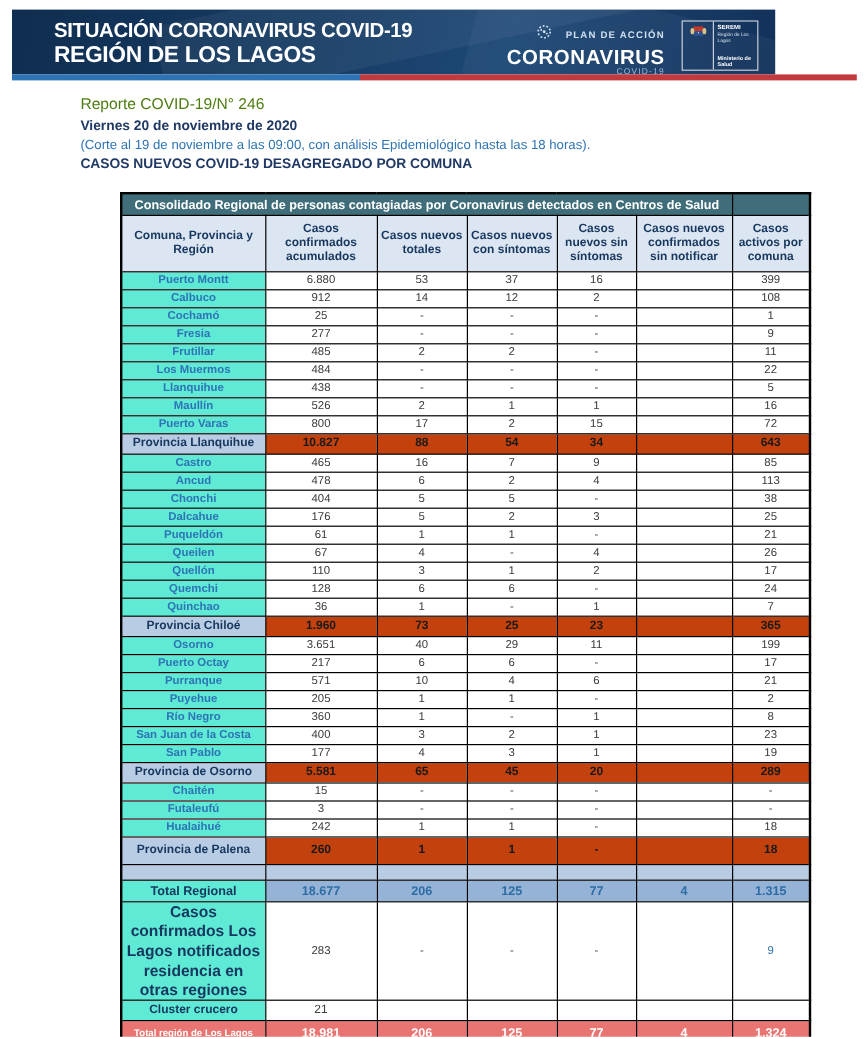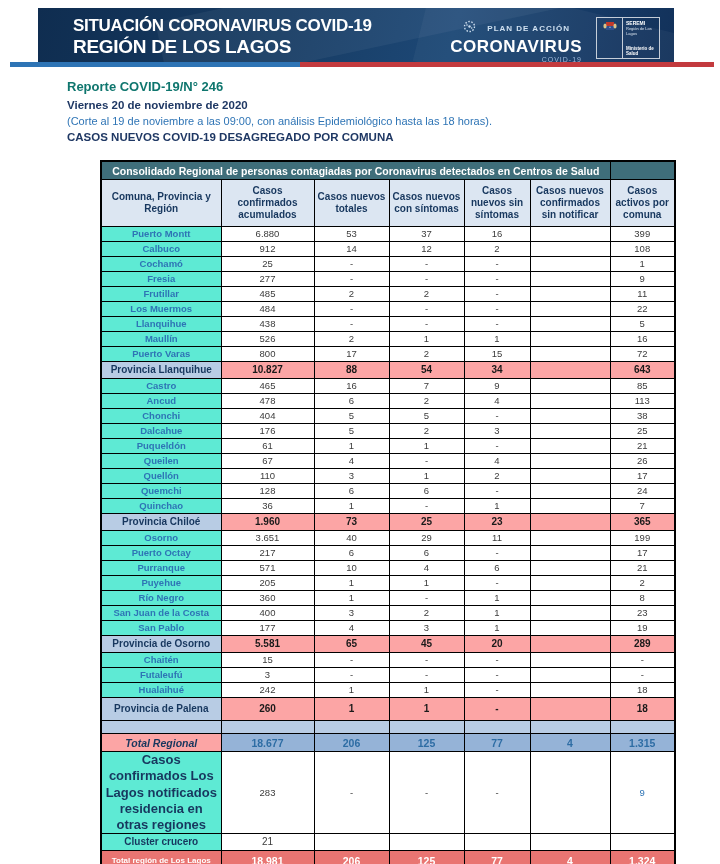--- a/index.html
+++ b/index.html
@@ -3,73 +3,73 @@
 <meta charset="utf-8">
 <style>
   html,body{margin:0;padding:0;}
   body{
     width:720px;height:864px;position:relative;background:#fff;
     font-family:"Liberation Sans","DejaVu Sans",sans-serif;overflow:hidden;
   }
   
   .banner{position:absolute;left:10px;top:8px;width:636px;height:54px;
     background:linear-gradient(105deg,#0f2d50 0%,#163a61 35%,#1d4876 65%,#12315a 100%);
-    overflow:hidden;margin-left:28px;}
+    overflow:hidden;}
   .banner::before{content:"";position:absolute;left:120px;top:-30px;width:420px;height:70px;
     background:rgba(255,255,255,0.05);transform:rotate(-12deg);}
   .banner::after{content:"";position:absolute;left:380px;top:10px;width:380px;height:90px;
     background:rgba(255,255,255,0.04);transform:rotate(14deg);}
   .banner-title{position:absolute;left:35px;top:7px;color:#fff;letter-spacing:-0.3px;z-index:2;}
   .banner-title .l1{font-size:17px;font-weight:bold;line-height:21px;}
   .banner-title .l2{font-size:19px;font-weight:bold;line-height:22px;}
   .plan-block{position:absolute;right:92px;top:11px;text-align:right;color:#fff;z-index:2;}
-  .plan-top{display:flex;align-items:center;justify-content:center;gap:10px;}
+  .plan-top{display:flex;align-items:center;justify-content:flex-end;gap:10px;}
   .plan-label{font-size:8px;letter-spacing:1px;color:#cfe0f0;font-weight:bold;}
   .plan-brand{font-size:17px;font-weight:bold;letter-spacing:0.5px;line-height:18px;}
   .plan-sub{font-size:7px;color:#9fb8d8;letter-spacing:1px;}
   .logo-box{position:absolute;right:14px;top:9px;width:62px;height:40px;
     border:1px solid rgba(255,255,255,0.75);display:flex;z-index:2;}
   .logo-left{width:25px;border-right:1px solid rgba(255,255,255,0.75);
     display:flex;align-items:flex-start;justify-content:center;padding-top:3px;}
   .logo-right{flex:1;padding:2px 0 2px 3px;color:#fff;display:flex;
     flex-direction:column;justify-content:space-between;}
   .logo-right .t1{font-size:5px;font-weight:bold;line-height:6px;}
   .logo-right .t2{font-size:4px;line-height:5px;color:#d7e2ee;}
   .logo-right .t3{font-size:4.5px;font-weight:bold;line-height:5px;}
   
   .stripe-blue{position:absolute;left:10px;top:62px;width:290px;height:5px;background:#2e74b5;}
   .stripe-red{position:absolute;left:300px;top:62px;width:414px;height:5px;background:#c33a3e;}
   
   .report{position:absolute;left:67px;top:79px;}
-  .rep-title{font-size:13px;font-weight:bold;color:#0f766e;margin:0 0 5px 0;}
+  .rep-title{font-size:13px;font-weight:normal;color:#4d7c0f;margin:0 0 5px 0;}
   .rep-date{font-size:11.5px;font-weight:bold;color:#1f3864;margin:0 0 4px 0;}
   .rep-note{font-size:11px;color:#2e74b5;margin:0 0 4px 0;}
   .rep-sub{font-size:11.5px;font-weight:bold;color:#1f3864;margin:0;}
   
   table.covid{position:absolute;left:100px;top:160px;width:574px;
     border-collapse:collapse;table-layout:fixed;border:2px solid #000;}
   table.covid td{border:1px solid #000;text-align:center;vertical-align:middle;
     padding:0 1px;overflow:hidden;}
   tr.caption-row td{background:#3f6e7a;color:#fff;font-weight:bold;font-size:10.5px;height:17px;}
   tr.header-row td{background:#dce6f2;color:#17375e;font-weight:bold;font-size:10px;
     height:46px;line-height:1.2;}
   tr.commune td{height:14px;font-size:9.5px;line-height:14px;}
   td.label-cell{background:#5eead4;color:#2e74b5;font-weight:bold;}
   td.val{background:#fff;color:#3b3b3b;}
   tr.province td{background:#b8cce4;font-weight:bold;height:16px;font-size:10px;line-height:16px;}
   tr.province td.label-cell{background:#b8cce4;color:#17375e;margin-left:28px;}
-  tr.province td.val{background:#fca5a5;color:#1a1a1a;}
+  tr.province td.val{background:#c2410c;color:#1a1a1a;}
   tr.palena td{height:22px;line-height:22px;}
   tr.spacer td{background:#b8cce4;height:12px;}
   tr.sin-notificar td{background:#b8cce4;font-weight:bold;height:28px;font-size:10px;}
   tr.sin-notificar td.label-cell{background:#b8cce4;color:#17375e;font-size:8px;line-height:1.15;}
   tr.sin-notificar td.val{background:#b8cce4;color:#1a1a1a;}
   tr.sin-notificar td:nth-child(6){color:#2e74b5;}
   tr.total-regional td{background:#95b3d7;font-weight:bold;height:17px;font-size:10.5px;}
-  tr.total-regional td.label-cell{background:#fca5a5;color:#17375e;font-style:italic;}
+  tr.total-regional td.label-cell{background:#5eead4;color:#17375e;}
   tr.total-regional td.val{background:#95b3d7;color:#2e6da4;}
   tr.otras td{height:40px;font-size:9.5px;}
   tr.otras td.label-cell{color:#17375e;font-size:13px;line-height:1.25;margin-top:38px;}
   tr.otras td:nth-child(7){color:#2e74b5;}
   tr.cluster td{height:16px;font-size:10px;line-height:16px;}
   tr.cluster td.label-cell{color:#17375e;}
   tr.grand td{background:#e97572;color:#fff;font-weight:bold;height:19px;font-size:10.5px;}
   tr.grand td.label-cell{background:#e97572;color:#fff;font-size:8px;}
   tr.grand td.val{background:#e97572;color:#fff;}
 </style>

